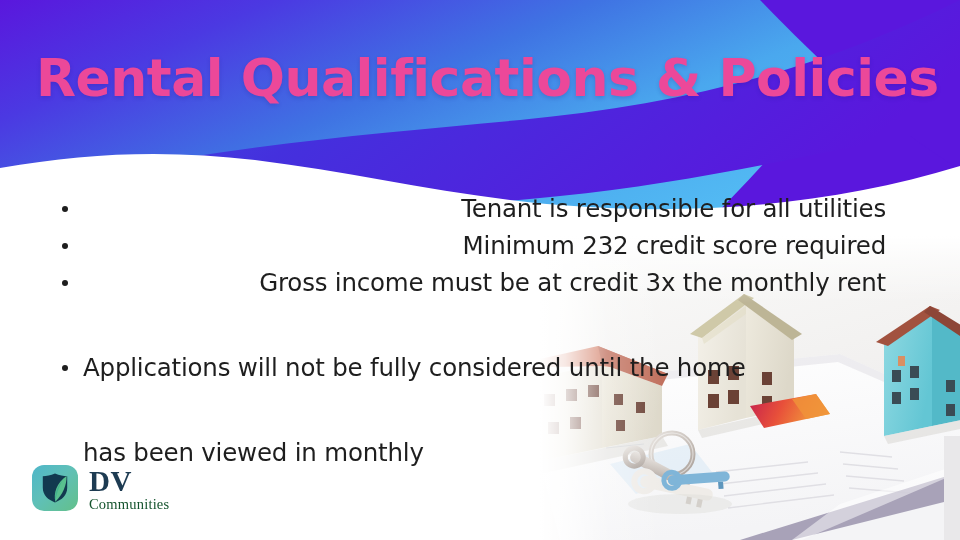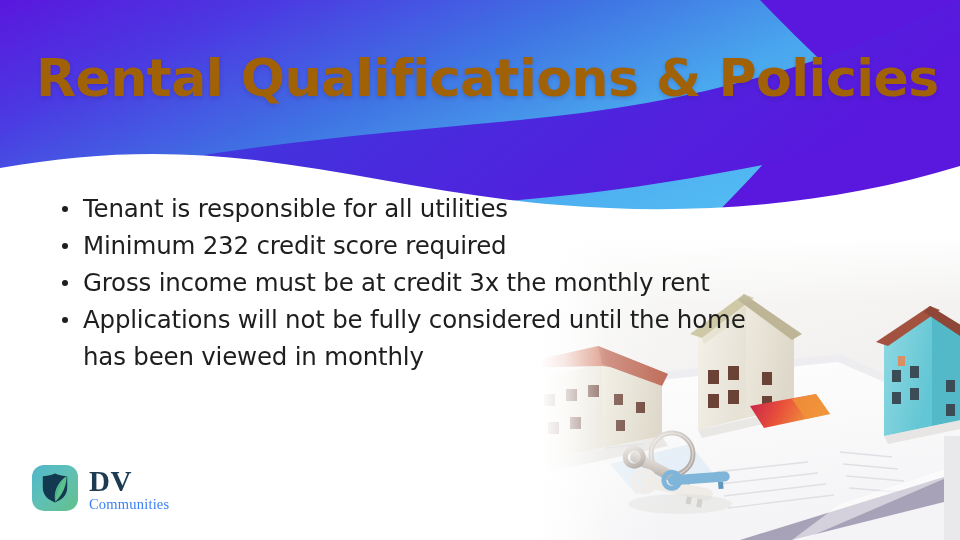--- a/index.html
+++ b/index.html
@@ -39,21 +39,21 @@
     position: absolute;
     left: 36px;
     top: 48px;
     width: 880px;
     margin: 0;
     font-family: "DejaVu Sans", sans-serif;
     font-weight: bold;
     font-size: 52px;
     line-height: 60px;
     letter-spacing: -0.5px;
-    color: #a16207;
+    color: #ec4899;
     white-space: nowrap;
     text-shadow: 0 2px 4px rgba(30, 20, 120, 0.18);
   }
 
   
   .photo {
     position: absolute;
     left: 540px;
     top: 236px;
     width: 420px;
@@ -81,37 +81,39 @@
     color: #1b1b1b;
   }
   .bullets li {
     position: relative;
     padding-left: 27px;
     font-family: "DejaVu Sans", sans-serif;
     font-size: 24.5px;
     line-height: 37px;
     color: #1e1e1e;
     letter-spacing: -0.2px;
+    text-align: right;
   }
   .bullets li::before {
     content: "";
     position: absolute;
     left: 6px;
     top: 16px;
     width: 6px;
     height: 6px;
     border-radius: 50%;
     background: #1e1e1e;
   }
   .bullets li.justify {
     text-align: justify;
     width: 804px;
   }
   .bullets li.justify > span {
     display: block;
+    margin-top: 48px;
   }
 
   
   .logo {
     position: absolute;
     left: 32px;
     top: 465px;
     display: flex;
     align-items: flex-end;
     gap: 11px;
@@ -134,21 +136,21 @@
   .logo-dv {
     font-family: "Liberation Serif", serif;
     font-weight: bold;
     font-size: 29px;
     color: #1d3b52;
     letter-spacing: 0.5px;
   }
   .logo-sub {
     font-family: "Liberation Serif", serif;
     font-size: 14.5px;
-    color: #3b82f6;
+    color: #14532d;
     letter-spacing: 0.2px;
     margin-top: 1px;
   }
 </style>
 </head>
 <body>
 
 <div class="slide">
 
   <div class="header-wave">

